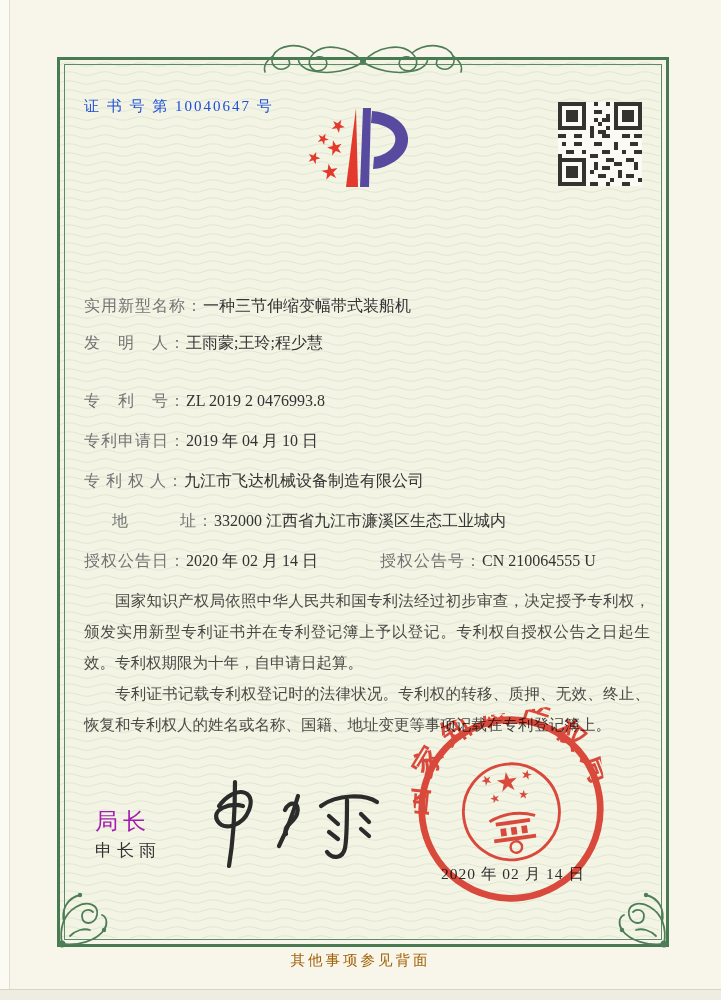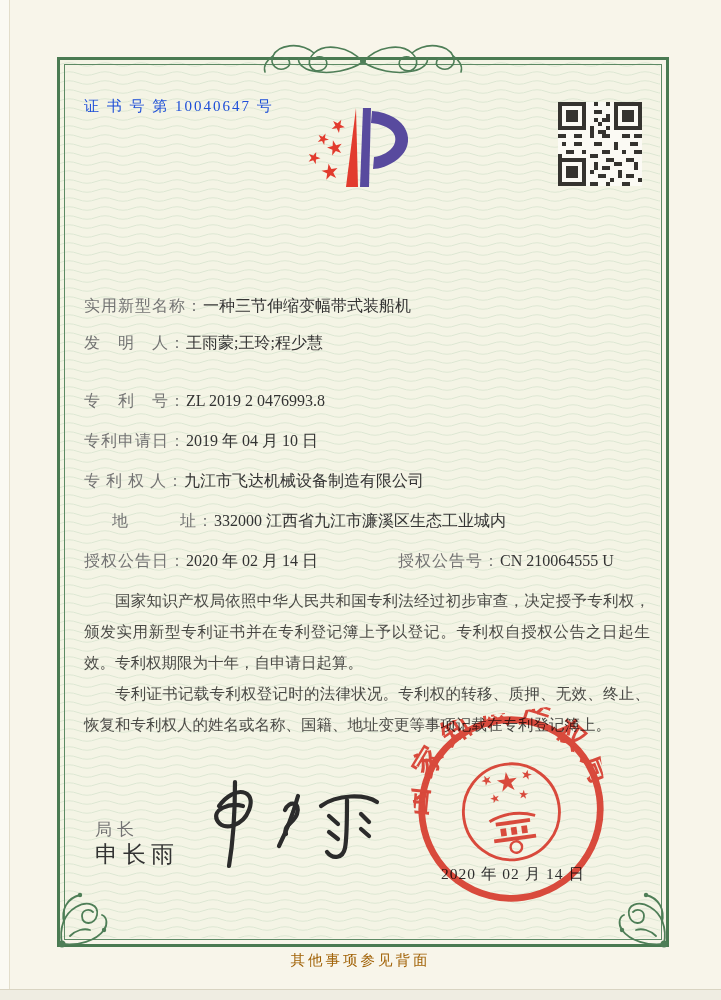--- a/index.html
+++ b/index.html
@@ -36,29 +36,29 @@
   .doc-title{position:absolute;left:0;top:207px;width:100%;text-align:center;
     font-size:34px;font-weight:bold;letter-spacing:15px;text-indent:15px;
     color:#262626;}
 
   .fields{position:absolute;left:84px;top:0;width:566px;font-size:16px;}
   .field-row{position:absolute;left:0;white-space:nowrap;}
   .r0{top:296px;} .r1{top:333px;} .r2{top:391px;} .r3{top:431px;}
   .r4{top:471px;} .r5{top:511px;margin-left:28px;} .r6{top:551px;}
   .flabel{letter-spacing:1px;color:#737373;}
   .fvalue{color:#333;}
-  .pair2{margin-left:80px;}
+  .pair2{margin-left:62px;}
 
   .paras{position:absolute;left:84px;top:585px;width:566px;font-size:15.5px;
     line-height:31px;color:#4a4a46;text-align:justify;}
   .paras p{margin:0;text-indent:2em;}
 
-  .sig-title{position:absolute;left:95px;top:806px;font-size:17px;
-    letter-spacing:5px;color:#737373;margin-top:12px;}
-  .sig-name{position:absolute;left:95px;top:839px;font-size:23px;
+  .sig-title{position:absolute;left:95px;top:806px;font-size:23px;
+    letter-spacing:5px;color:#a21caf;}
+  .sig-name{position:absolute;left:95px;top:839px;font-size:17px;
     letter-spacing:5px;color:#333;}
   .sig-script{position:absolute;left:185px;top:772px;}
 
   .seal-date{position:absolute;left:441px;top:864px;font-size:15.5px;
     letter-spacing:1px;color:#2e2e2e;}
   .seal{position:absolute;left:415px;top:713px;mix-blend-mode:multiply;
     opacity:.92;transform:rotate(-8deg);}
 
   .page-info{position:absolute;left:0;top:911px;width:100%;text-align:center;
     font-size:13.5px;letter-spacing:2px;color:#3d3d3d;}

